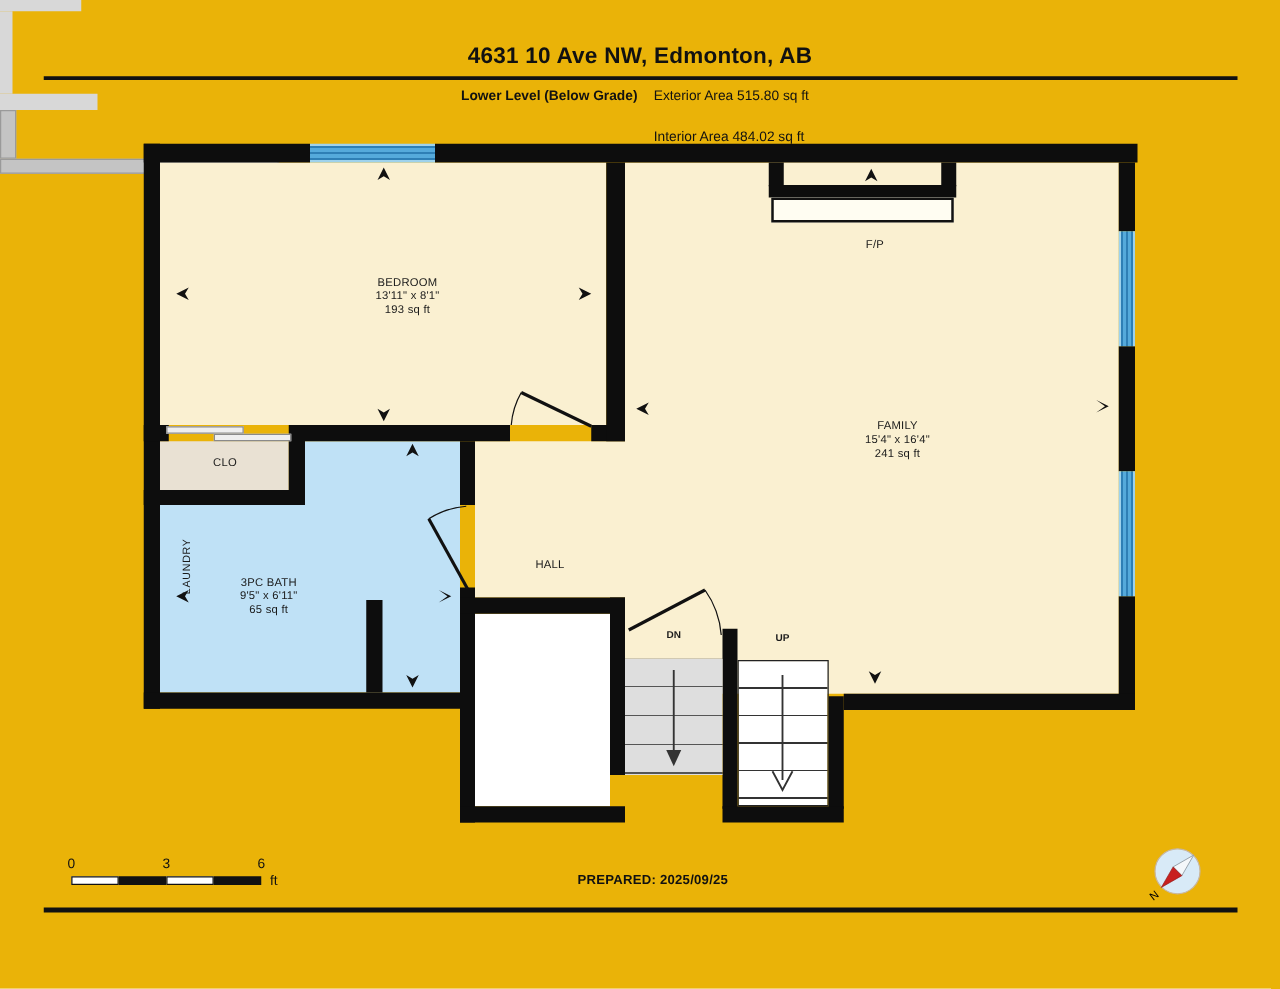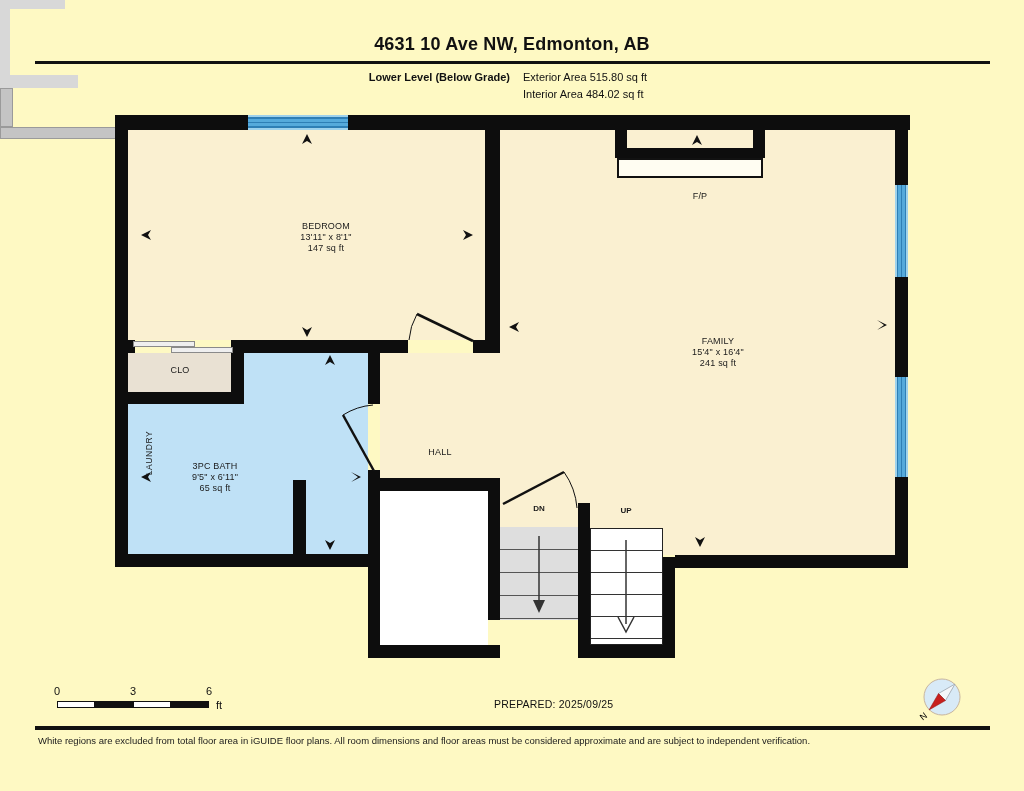--- a/index.html
+++ b/index.html
@@ -1,16 +1,16 @@
 <!DOCTYPE html>
 <html><head>
 <meta charset="utf-8">
 <style>
   html,body{margin:0;padding:0;background:#fff;}
-  .page{position:relative;width:1024px;height:791px;background:#fef9c3;overflow:hidden;
+  .page{position:relative;width:1024px;height:791px;background:#eab308;overflow:hidden;
         font-family:"Liberation Sans","DejaVu Sans",sans-serif;color:#111;}
   .abs{position:absolute;}
   .w{position:absolute;background:#0d0d0d;}
   .fill{position:absolute;}
   .cream{background:#faf0d1;}
   .blue{background:#bfe1f6;}
   .tan{background:#e9e1d3;}
   .whitefill{background:#ffffff;}
   .gray{background:#d8d8d8;}
   .ledge{background:#c4c4c4;border:0.5px solid #9a9a9a;}
@@ -34,33 +34,33 @@
   .panel{position:absolute;background:#efefef;border:1px solid #8a8a8a;box-sizing:border-box;}
   .dn-steps{position:absolute;background:repeating-linear-gradient(to bottom,#dedede 0 22px,#555 22px 23px);}
   .up-steps{position:absolute;background:repeating-linear-gradient(to bottom,#ffffff 0 21px,#333 21px 22px);
             border:1px solid #222;box-sizing:border-box;}
   .overlay{position:absolute;left:0;top:0;width:1024px;height:791px;pointer-events:none;}
   .scale-num{position:absolute;transform:translateX(-50%);font-size:11px;top:685px;}
   .scale-seg{position:absolute;top:701px;height:7px;box-sizing:border-box;}
   .seg-w{background:#fff;border:1px solid #111;}
   .seg-b{background:#111;}
   .ft-label{position:absolute;left:216px;top:699px;font-size:11px;}
-  .prepared{position:absolute;left:462px;top:698px;font-size:10.5px;font-weight:400;letter-spacing:0.2px;margin-left:32px;}
+  .prepared{position:absolute;left:462px;top:698px;font-size:10.5px;font-weight:700;letter-spacing:0.2px;}
   .disclaimer{position:absolute;left:38px;top:735px;font-size:9.5px;color:#1a1a1a;white-space:nowrap;}
 </style>
 </head>
 <body>
 
 <div class="page">
 
   <div class="title">4631 10 Ave NW, Edmonton, AB</div>
   <div class="rule" style="left:35px;top:61px;width:955px;height:2.5px;"></div>
   <div class="floor-label">Lower Level (Below Grade)</div>
   <div class="area-line" style="top:71px;">Exterior Area 515.80 sq ft</div>
-  <div class="area-line" style="top:88px;">Interior Area 484.02 sq ft</div>
+  <div class="area-line" style="top:104px;">Interior Area 484.02 sq ft</div>
 
   <div class="fill cream" style="left:128px;top:130px;width:357px;height:210px;"></div>
   <div class="fill cream" style="left:500px;top:130px;width:395px;height:425px;"></div>
   <div class="fill cream" style="left:380px;top:353px;width:120px;height:125px;"></div>
   <div class="fill cream" style="left:627px;top:130px;width:126px;height:18px;"></div>
   <div class="fill cream" style="left:500px;top:513px;width:78px;height:14px;"></div>
   <div class="fill blue" style="left:128px;top:404px;width:240px;height:150px;"></div>
   <div class="fill blue" style="left:244px;top:353px;width:124px;height:51px;"></div>
   <div class="fill tan" style="left:128px;top:353px;width:103px;height:39px;"></div>
   <div class="fill whitefill" style="left:380px;top:491px;width:108px;height:154px;"></div>
@@ -139,21 +139,21 @@
 
     <line x1="539" y1="536" x2="539" y2="604" stroke="#333" stroke-width="1.5"></line>
     <path d="M533,600 L539,613 L545,600 Z" fill="#333"></path>
     <line x1="626" y1="540" x2="626" y2="624" stroke="#333" stroke-width="1.5"></line>
     <path d="M618,617 L626,632 L634,617" fill="none" stroke="#333" stroke-width="1.5"></path>
   </svg>
 
   <div class="rlabel" style="left:305px;top:237px;margin-left:21px;">
     <div>BEDROOM</div>
     <div>13'11" x 8'1"</div>
-    <div>147 sq ft</div>
+    <div>193 sq ft</div>
   </div>
   <div class="rlabel" style="left:718px;top:352px;">
     <div>FAMILY</div>
     <div>15'4" x 16'4"</div>
     <div>241 sq ft</div>
   </div>
   <div class="rlabel" style="left:215px;top:477px;">
     <div>3PC BATH</div>
     <div>9'5" x 6'11"</div>
     <div>65 sq ft</div>
@@ -177,15 +177,14 @@
   <div class="prepared">PREPARED: 2025/09/25</div>
 
   <svg class="abs" style="left:917px;top:675px;" width="48" height="48" viewBox="0 0 48 48">
     <circle cx="25" cy="22" r="18" fill="#d8eaf7" stroke="#c8b69f" stroke-width="1"></circle>
     <polygon points="38,9 21.5,18.5 28.5,25.5" fill="#f4f7fa" stroke="#9aa4ad" stroke-width="0.8"></polygon>
     <polygon points="12,35 21.5,18.5 28.5,25.5" fill="#c8201e" stroke="#8c1513" stroke-width="0.5"></polygon>
     <text x="3" y="44" font-size="9" font-family="Liberation Sans, sans-serif" transform="rotate(-38 7 41)">N</text>
   </svg>
 
   <div class="rule" style="left:35px;top:726px;width:955px;height:3.5px;"></div>
-  <div class="disclaimer">White regions are excluded from total floor area in iGUIDE floor plans. All room dimensions and floor areas must be considered approximate and are subject to independent verification.</div>
 
 </div>
 
 </body></html>

